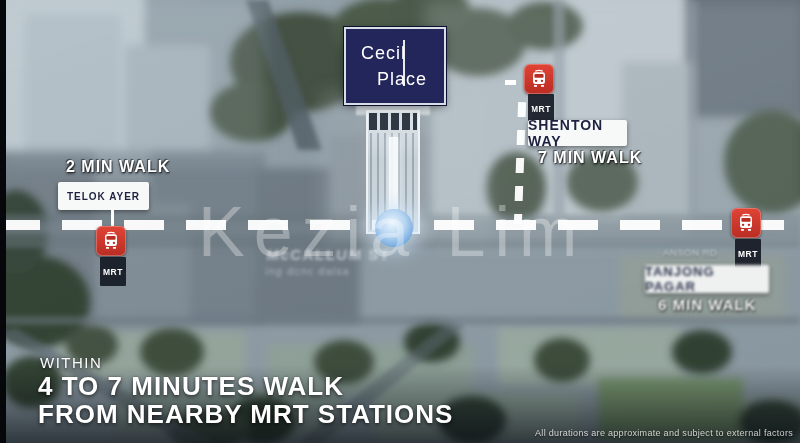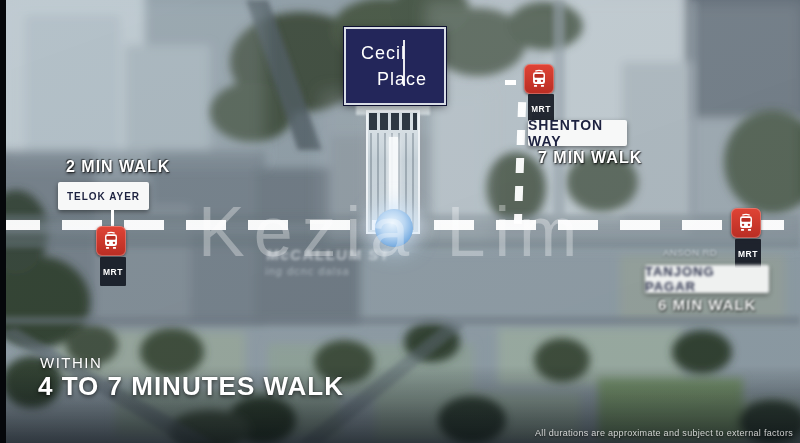--- a/index.html
+++ b/index.html
@@ -256,18 +256,19 @@
     <div class="b2">ing dcnc dalsa</div>
   </div>
 
   <div class="abs watermark">Kezia Lim</div>
 
   <div class="abs vignette"></div>
 
   <div class="abs headline">
     <div class="h-small">WITHIN</div>
     <div class="h-big">4 TO 7 MINUTES WALK</div>
+    <div class="h-big">FROM NEARBY MRT STATIONS</div>
   </div>
 
   <div class="abs disclaimer">All durations are approximate and subject to external factors</div>
 
   <div class="abs left-bar"></div>
 </div>
 
 </body></html>

